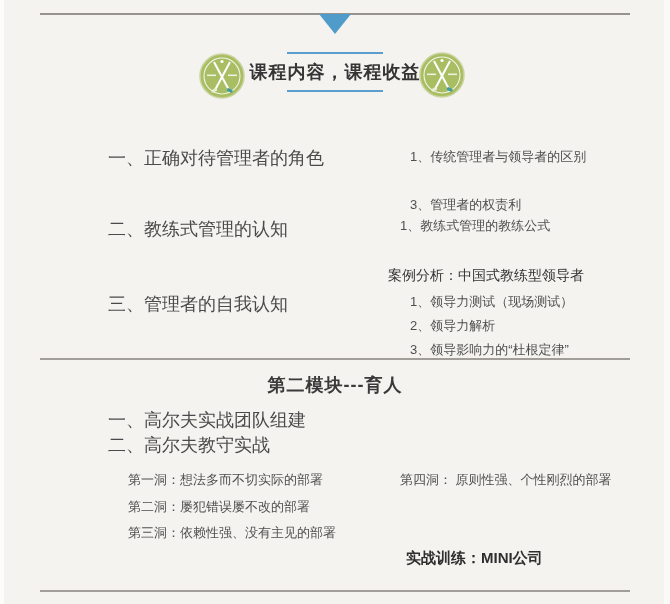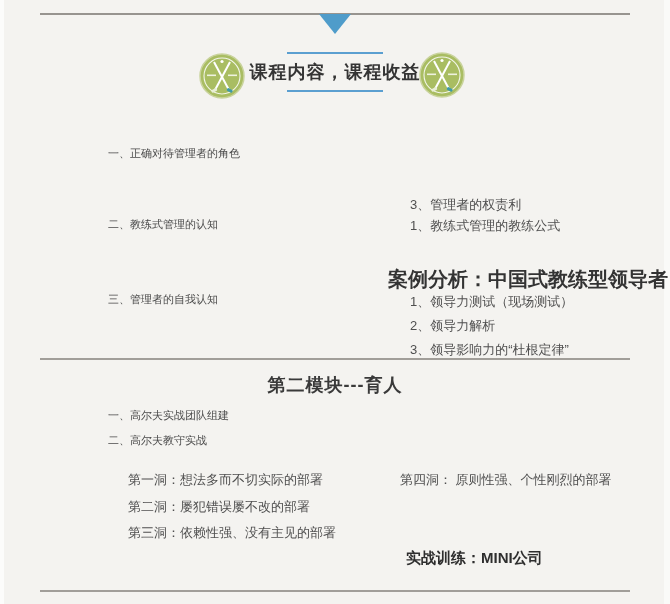--- a/index.html
+++ b/index.html
@@ -24,22 +24,22 @@
   .title-wrap{position:absolute;left:0;right:0;top:52px;text-align:center;}
   .rule-blue{display:block;width:96px;height:2px;background:#5b9fd0;margin:0 auto;}
   .page-title{display:block;margin:6px 0;font-size:18px;font-weight:bold;color:#353535;letter-spacing:1px;}
   .badge{position:absolute;width:46px;height:46px;}
   .badge-left{left:199px;top:53px;}
   .badge-right{left:419px;top:52px;}
   .m-heading{position:absolute;left:0;right:0;margin:0;text-align:center;font-size:18px;font-weight:bold;color:#3a3a3a;letter-spacing:1px;}
   .h1{top:105px;}
   .h2{top:373px;}
   .t{font-size:13px;color:#4f4f4f;}
-  .t-main{font-size:11px;color:#4a4a4a;}
-  .note{font-size:20px;font-weight:bold;color:#333333;}
+  .t-main{font-size:18px;color:#4a4a4a;}
+  .note{font-size:14px;font-weight:normal;color:#333333;}
   .practice{font-size:15px;font-weight:bold;color:#2e2e2e;}
 </style>
 </head>
 <body>
 
 <div class="page">
 
   <div class="top-rule"></div>
   <div class="down-arrow"></div>
 
@@ -76,23 +76,24 @@
     <span class="rule-blue"></span>
     <span class="page-title">课程内容，课程收益</span>
     <span class="rule-blue"></span>
   </div>
 
 
   <div class="abs t-main" style="left:108px;top:147px">一、正确对待管理者的角色</div>
   <div class="abs t-main" style="left:108px;top:218px">二、教练式管理的认知</div>
   <div class="abs t-main" style="left:108px;top:293px">三、管理者的自我认知</div>
 
+  <div class="abs t" style="left:410px;top:149px">1、传统管理者与领导者的区别</div>
   <div class="abs t" style="left:410px;top:197px">3、管理者的权责利</div>
 
-  <div class="abs t" style="left:410px;top:218px">1、教练式管理的教练公式</div>
+  <div class="abs t" style="left:400px;top:218px">1、教练式管理的教练公式</div>
 
   <div class="abs note" style="left:388px;top:267px">案例分析：中国式教练型领导者</div>
 
   <div class="abs t" style="left:410px;top:294px">1、领导力测试（现场测试）</div>
   <div class="abs t" style="left:410px;top:318px">2、领导力解析</div>
   <div class="abs t" style="left:410px;top:342px">3、领导影响力的“杜根定律”</div>
 
   <div class="mid-rule"></div>
 
   <h2 class="m-heading h2">第二模块---育人</h2>

